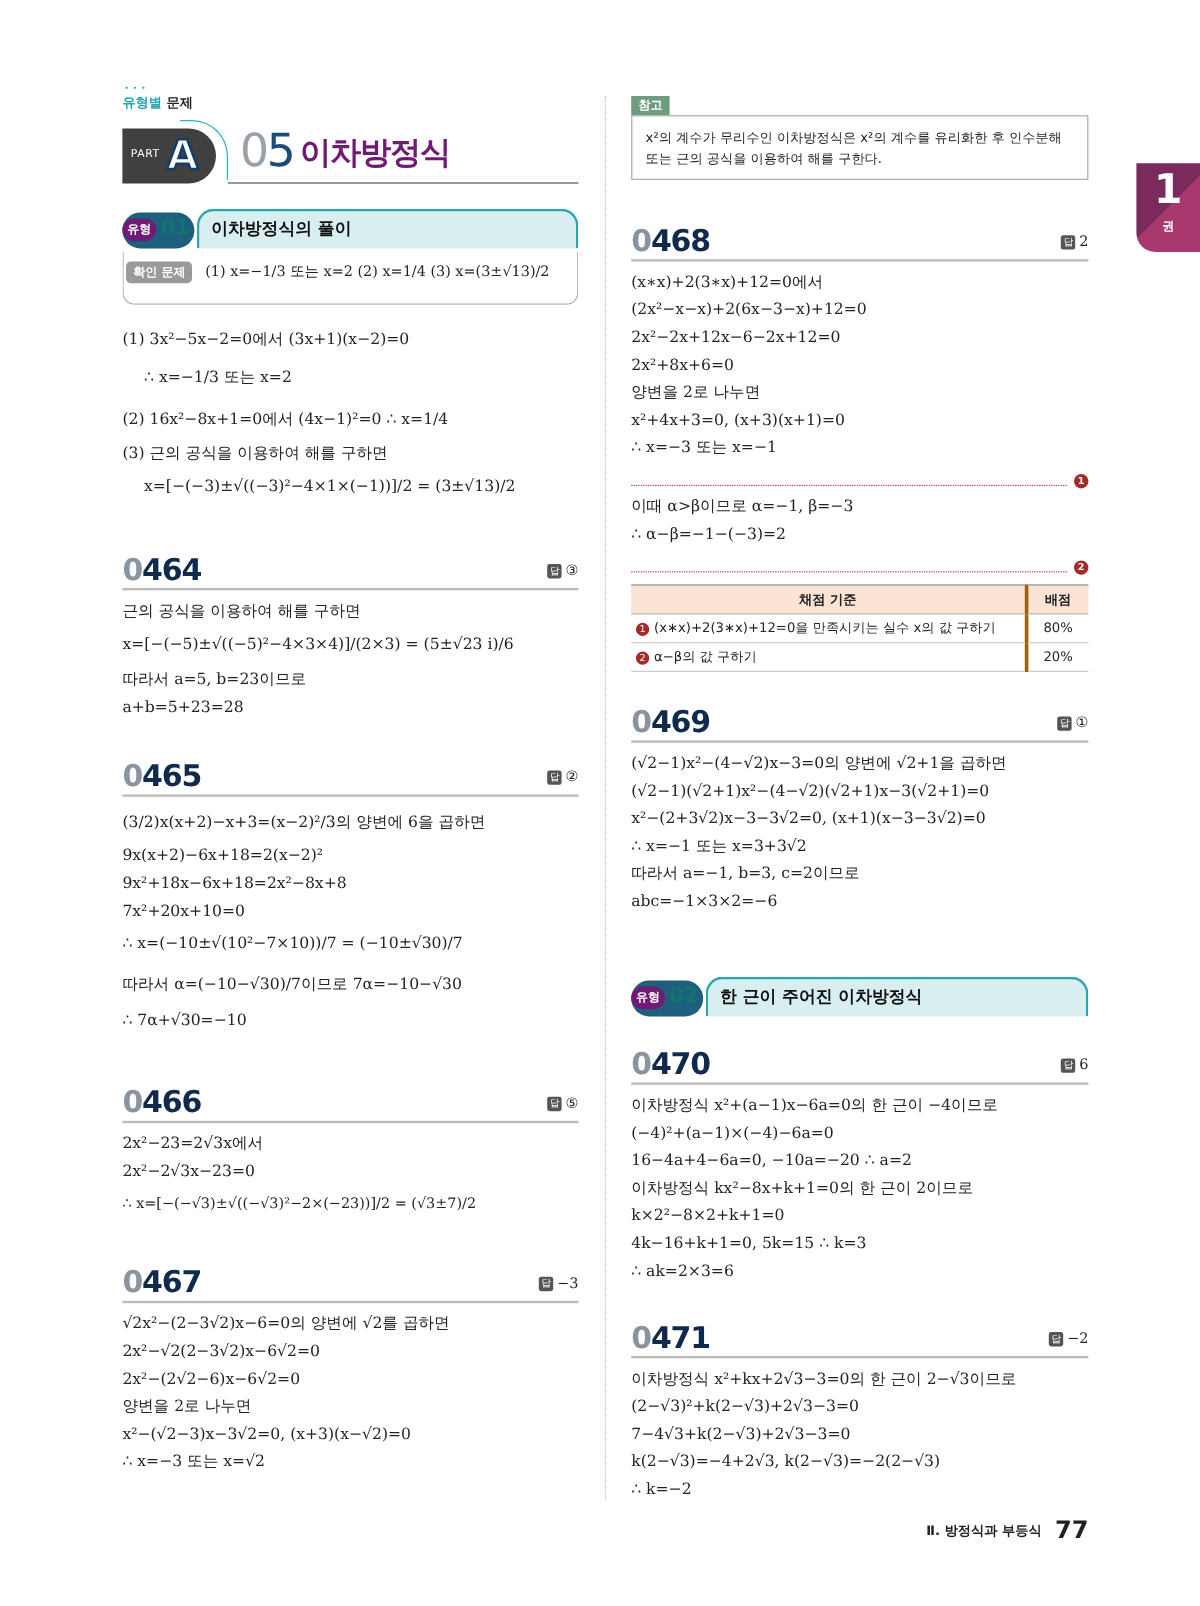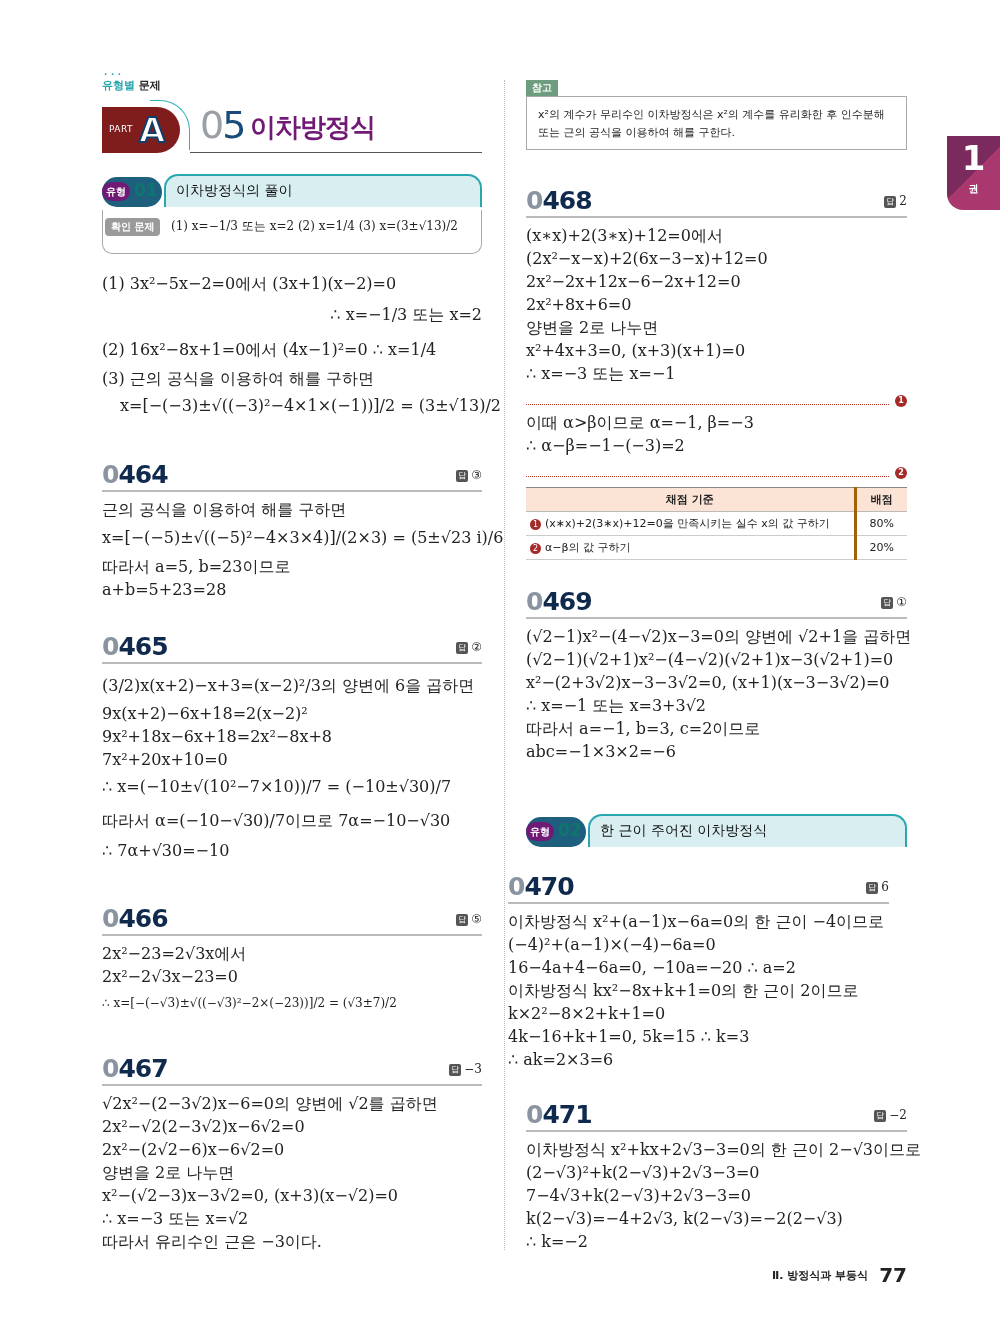--- a/index.html
+++ b/index.html
@@ -10,48 +10,48 @@
   }
   .divider { position: absolute; left: 504px; top: 80px; width: 0; height: 1170px; border-left: 1px dotted #bbb; }
 
   
   .header-tag { position: absolute; left: 102px; top: 78px; font-size: 11px; font-weight: bold; font-family: "DejaVu Sans", sans-serif; }
   .header-tag .t1 { color: #2aa6b0; position: relative; }
   .header-tag .t1::before { content: "• • •"; position: absolute; top: -8px; left: 2px; font-size: 5px; color: #2aa6b0; letter-spacing: 1px; }
   .header-tag .t2 { color: #222; }
   .part-badge {
     position: absolute; left: 102px; top: 107px; width: 78px; height: 46px;
-    background: #7f1d1d; border-radius: 0 24px 24px 0;
+    background: #404040; border-radius: 0 24px 24px 0;
   }
   .part-badge .part-word { position: absolute; left: 7px; top: 17px; color: #fff; font-size: 9px; font-family: "DejaVu Sans", sans-serif; letter-spacing: 0.5px; }
   .part-badge .part-letter {
     position: absolute; left: 37px; top: 4px; font-size: 34px; font-weight: bold; color: #fff;
     font-family: "DejaVu Sans", sans-serif; -webkit-text-stroke: 2px #123e6a; line-height: 38px;
   }
   .part-arc { position: absolute; left: 150px; top: 100px; width: 40px; height: 50px; border-top: 1.5px solid #2fb3bb; border-right: 1.5px solid #2fb3bb; border-radius: 0 30px 0 0; }
   .part-line { position: absolute; left: 190px; top: 152px; width: 292px; border-top: 1px solid #555; }
   .chapter-num { position: absolute; left: 200px; top: 104px; font-size: 38px; font-family: "DejaVu Sans", sans-serif; line-height: 42px; letter-spacing: -2px; }
   .chapter-num .n0 { color: #9aa0a6; font-weight: normal; }
   .chapter-num .n5 { color: #1a4c7a; }
   .chapter-title { position: absolute; left: 250px; top: 110px; font-size: 26px; font-weight: bold; font-family: "DejaVu Sans", sans-serif; color: #701a75; letter-spacing: -1px; }
 
   
   .type-header { position: relative; height: 36px; margin-bottom: 0; }
   .type-pill { position: absolute; left: 0; top: 3px; width: 60px; height: 30px; background: #1e5f7e; border-radius: 15px; }
   .type-label { position: absolute; left: 0; top: 8px; width: 28px; height: 19px; background: #701a75; color:#fff; border-radius: 10px; font-size: 10px; text-align: center; line-height: 19px; font-family: "DejaVu Sans", sans-serif; font-weight: bold; }
   .type-num { position: absolute; left: 32px; top: 6px; color: #0f766e; font-size: 17px; font-weight: bold; font-family: "DejaVu Sans", sans-serif; }
   .type-bar { position: absolute; left: 62px; top: 0; right: 0; height: 33px; background: #d8eef0; border: 2px solid #2aa6b0; border-bottom: none; border-radius: 14px 14px 0 0; }
-  .type-title { position: absolute; left: 74px; top: 8px; font-size: 14px; font-weight: normal; font-family: "DejaVu Sans", sans-serif; color: #111; }
+  .type-title { position: absolute; left: 74px; top: 8px; font-size: 14px; font-weight: bold; font-family: "DejaVu Sans", sans-serif; color: #111; }
 
   .check-box { border: 1px solid #aaa; border-top: none; border-radius: 0 0 10px 10px; height: 44px; position: relative; margin-left: 0; }
   .check-label { position: absolute; left: 2px; top: 8px; background: #9a9a9a; color: #fff; font-size: 10px; padding: 2px 6px; border-radius: 4px; font-family: "DejaVu Sans", sans-serif; font-weight: bold; }
   .check-answers { position: absolute; left: 68px; top: 8px; font-size: 12px; white-space: nowrap; }
 
-  .line { font-size: 16px; line-height: 23px; white-space: nowrap; }
-  .line.indent { padding-left: 18px; text-align: right; }
+  .line { font-size: 13px; line-height: 23px; white-space: nowrap; }
+  .line.indent { padding-left: 18px; }
   .problem-head { position: relative; height: 34px; border-bottom: 2px solid #bbb; margin-bottom: 6px; }
   .problem-num { position: absolute; left: 0; top: 2px; font-size: 25px; font-weight: bold; font-family: "DejaVu Sans", sans-serif; color: #0f2a4d; letter-spacing: -1px; }
   .problem-num .zero { color: #8a93a0; }
   .answer { position: absolute; right: 0; top: 10px; font-size: 12px; }
   .answer .ans-icon { display: inline-block; width: 12px; height: 12px; background: #555; color: #fff; font-size: 8px; line-height: 12px; text-align: center; border-radius: 2px; margin-right: 3px; vertical-align: 1px; font-family: "DejaVu Sans", sans-serif; }
 
   .dots-row { position: relative; height: 16px; border-bottom: 1.5px dotted #c0392b; margin: 4px 18px 6px 0; }
   .step-circle { position: absolute; right: -18px; top: 6px; width: 12px; height: 12px; border-radius: 50%; background: #a52a2a; color: #fff; font-size: 8px; line-height: 12px; text-align: center; font-family: "DejaVu Sans", sans-serif; font-weight: bold; }
 
   .score-table { width: 100%; border-collapse: collapse; font-size: 11px; font-family: "DejaVu Sans", sans-serif; margin-top: 10px; }
@@ -159,21 +159,20 @@
   <div class="problem-head">
     <span class="problem-num"><span class="zero">0</span><span>467</span></span>
     <span class="answer"><span class="ans-icon">답</span><span>−3</span></span>
   </div>
   <div class="line">√2x²−(2−3√2)x−6=0의 양변에 √2를 곱하면</div>
   <div class="line">2x²−√2(2−3√2)x−6√2=0</div>
   <div class="line">2x²−(2√2−6)x−6√2=0</div>
   <div class="line">양변을 2로 나누면</div>
   <div class="line">x²−(√2−3)x−3√2=0, (x+3)(x−√2)=0</div>
   <div class="line">∴ x=−3 또는 x=√2</div>
-  <div class="line">따라서 유리수인 근은 −3이다.</div>
 </div>
 
 <div class="note-tag">참고</div>
 <div class="note-box">
   <div>x²의 계수가 무리수인 이차방정식은 x²의 계수를 유리화한 후 인수분해</div>
   <div>또는 근의 공식을 이용하여 해를 구한다.</div>
 </div>
 
 <div class="block" style="left:526px; top:184px; width:381px;">
   <div class="problem-head">
@@ -231,21 +230,21 @@
 <div class="block" style="left:526px; top:814px; width:381px;">
   <div class="type-header">
     <div class="type-pill"></div>
     <div class="type-label">유형</div>
     <div class="type-num">02</div>
     <div class="type-bar"></div>
     <div class="type-title">한 근이 주어진 이차방정식</div>
   </div>
 </div>
 
-<div class="block" style="left:508px; top:870px; width:381px;">
+<div class="block" style="left:526px; top:870px; width:381px;">
   <div class="problem-head">
     <span class="problem-num"><span class="zero">0</span><span>470</span></span>
     <span class="answer"><span class="ans-icon">답</span><span>6</span></span>
   </div>
   <div class="line">이차방정식 x²+(a−1)x−6a=0의 한 근이 −4이므로</div>
   <div class="line">(−4)²+(a−1)×(−4)−6a=0</div>
   <div class="line">16−4a+4−6a=0, −10a=−20      ∴ a=2</div>
   <div class="line">이차방정식 kx²−8x+k+1=0의 한 근이 2이므로</div>
   <div class="line">k×2²−8×2+k+1=0</div>
   <div class="line">4k−16+k+1=0, 5k=15      ∴ k=3</div>

